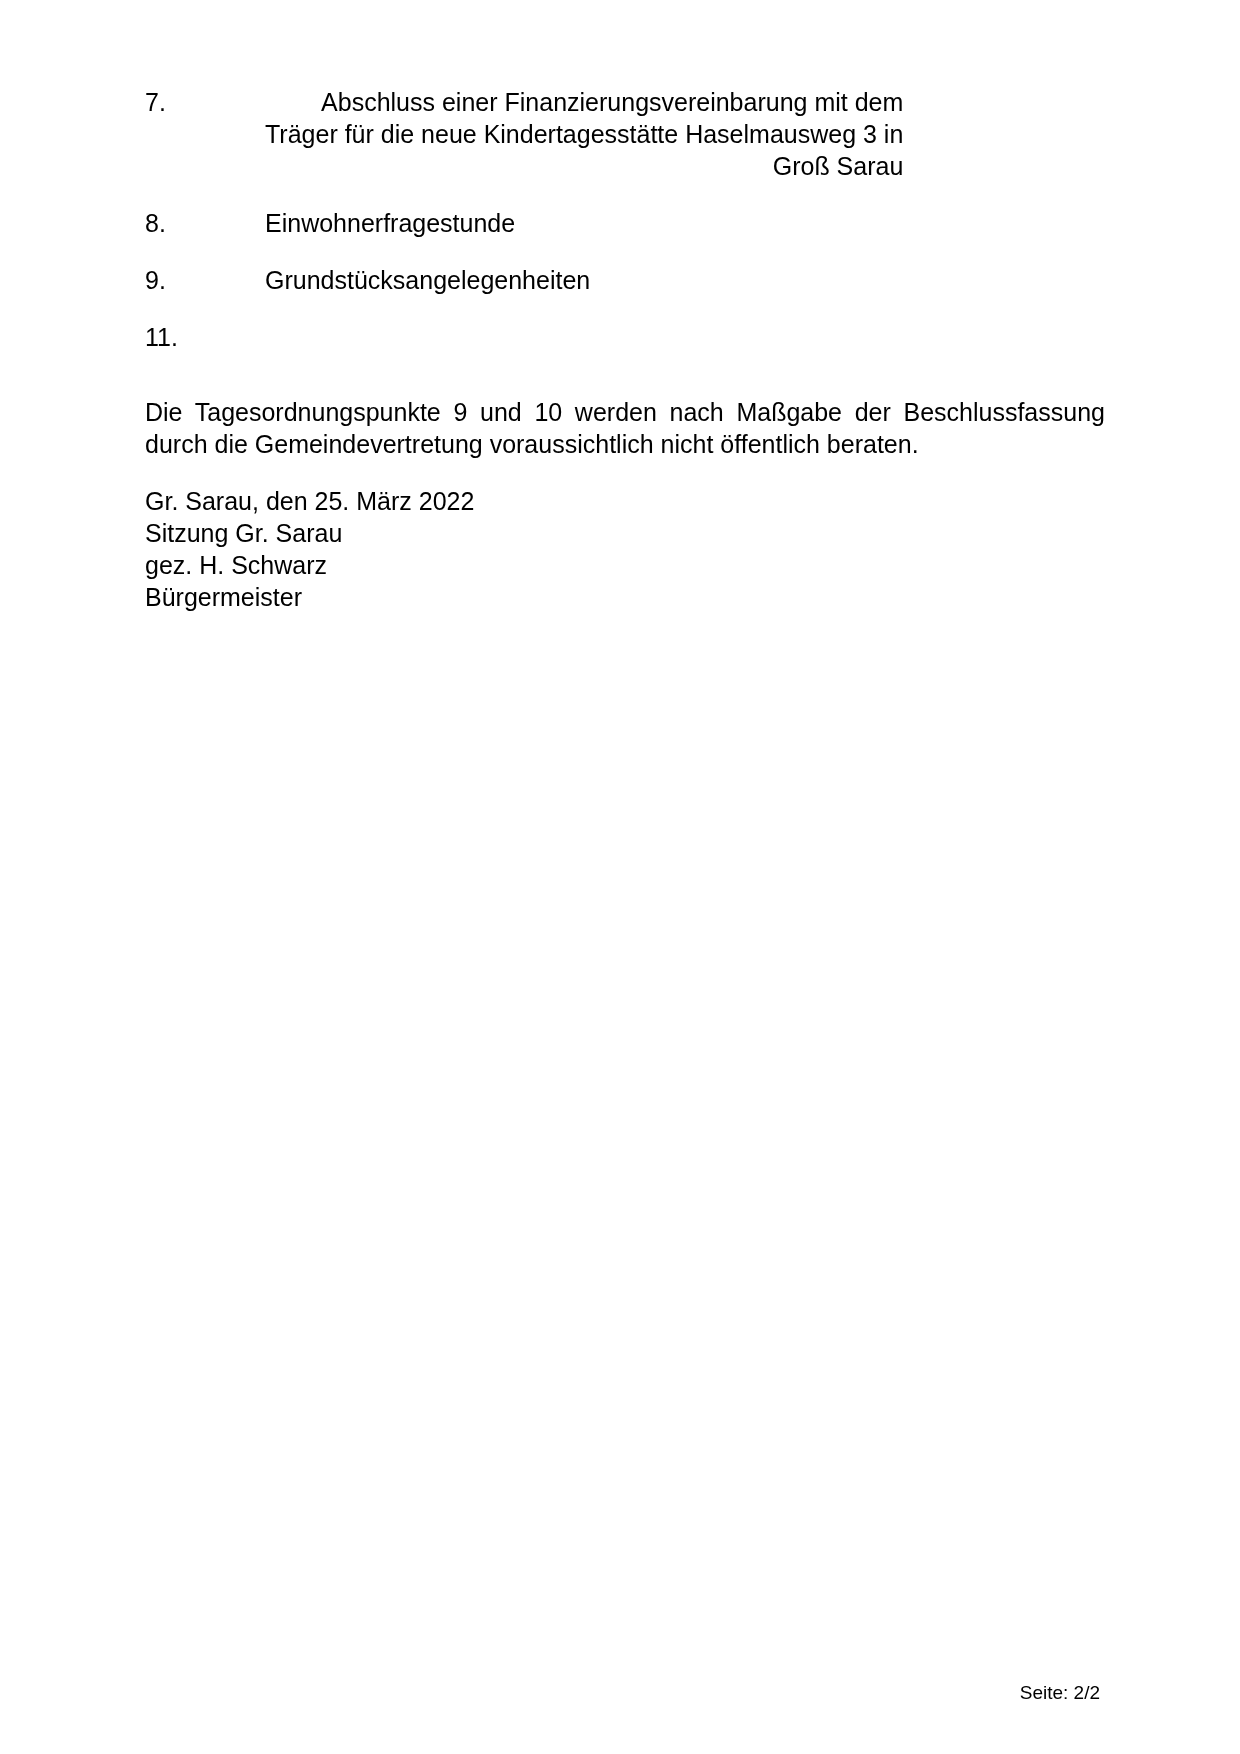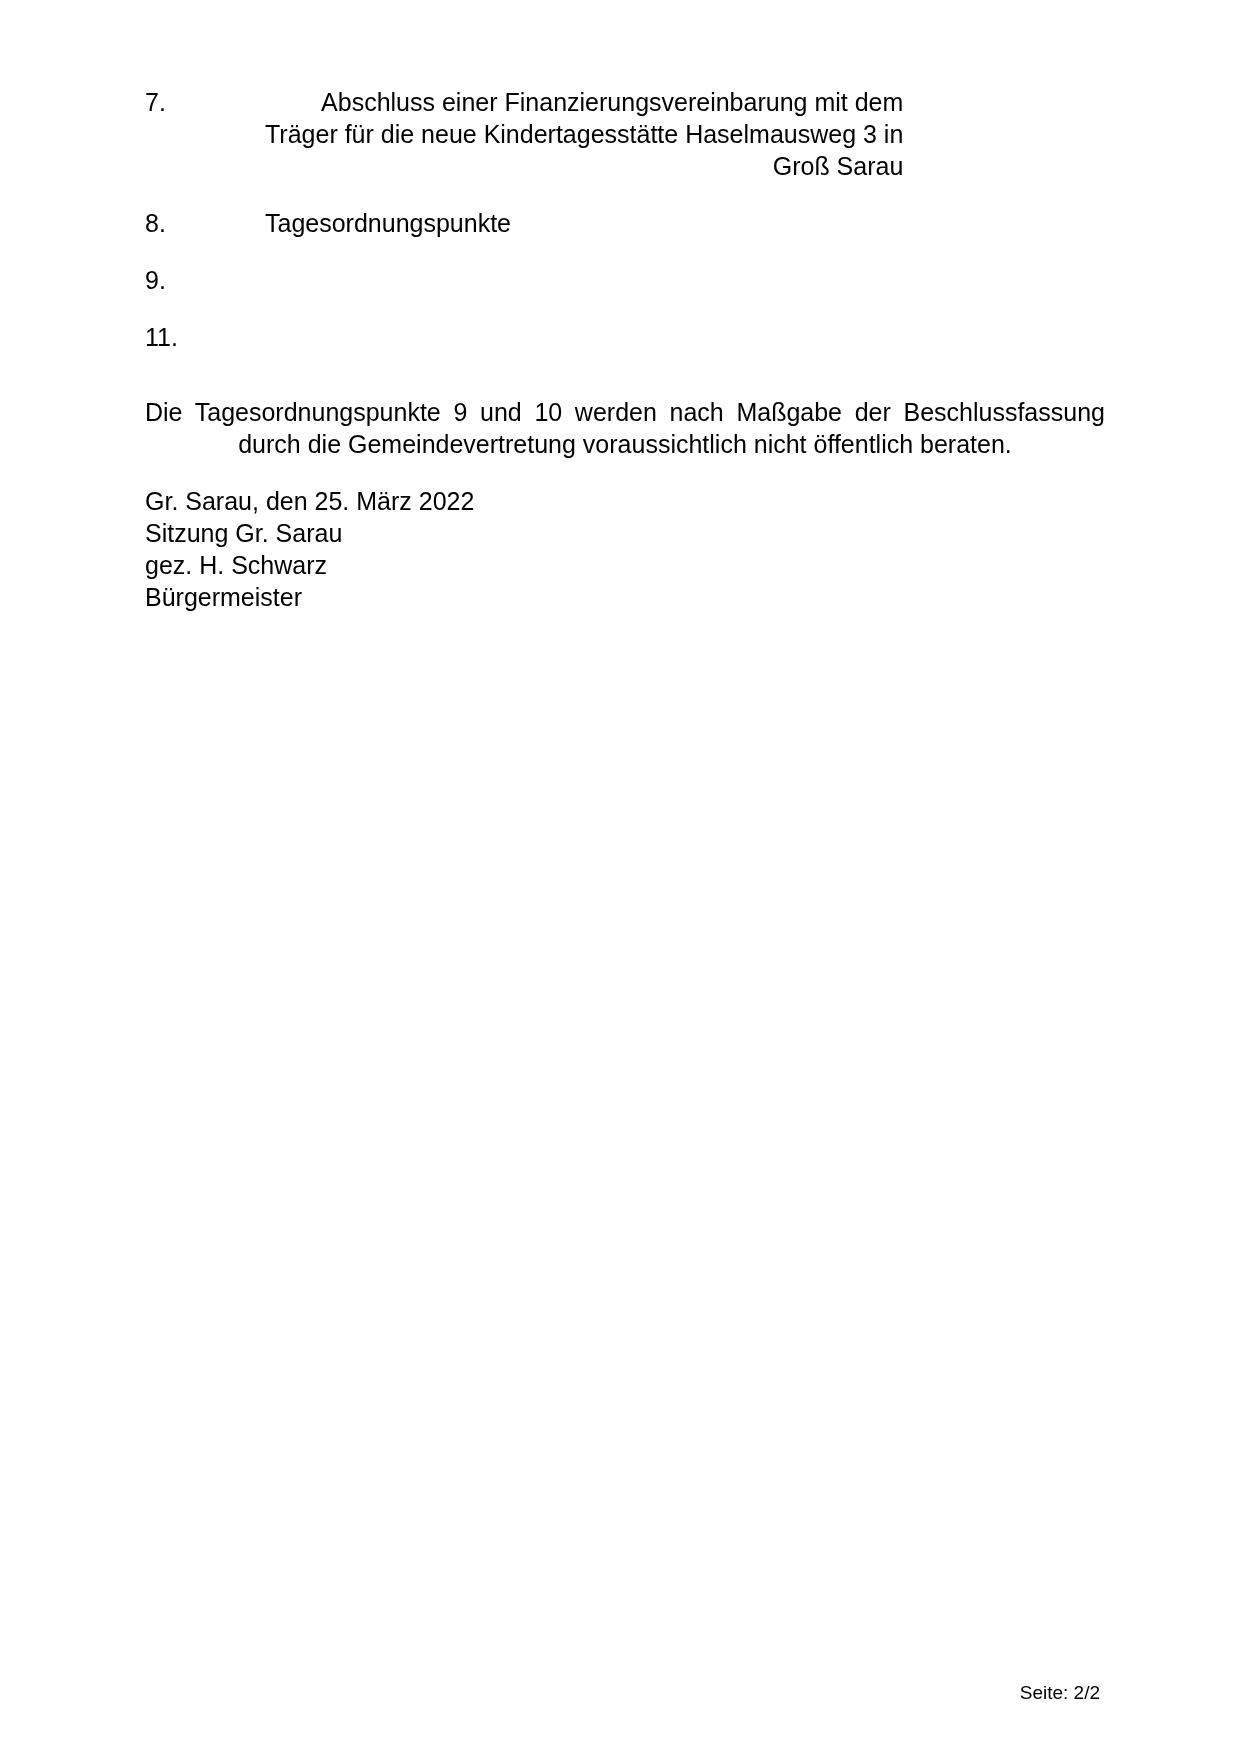--- a/index.html
+++ b/index.html
@@ -43,21 +43,21 @@
   }
   .note {
     margin-bottom: 25px;
   }
   .note-line1 {
     text-align: justify;
     text-align-last: justify;
     margin-top: 43px;
   }
   .note-line2 {
-    text-align: center;
+    text-align: left;
   }
   .signature {
     margin-bottom: 0;
   }
   .footer {
     position: absolute;
     right: 140px;
     top: 1681px;
     font-size: 19px;
     line-height: 23px;
@@ -72,25 +72,26 @@
 
     <div class="toc-item">
       <div class="toc-num">7.</div>
       <div class="toc-text">Abschluss einer Finanzierungsvereinbarung mit dem
 Träger für die neue Kindertagesstätte Haselmausweg 3 in
 Groß Sarau</div>
     </div>
 
     <div class="toc-item">
       <div class="toc-num">8.</div>
-      <div class="toc-text">Tagesordnungspunkte</div>
+      <div class="toc-text">Einwohnerfragestunde</div>
     </div>
 
     <div class="toc-item">
       <div class="toc-num">9.</div>
+      <div class="toc-text">Grundstücksangelegenheiten</div>
     </div>
 
 
     <div class="toc-item">
       <div class="toc-num">11.</div>
     </div>
 
 
     <div class="note">
       <div class="note-line1">Die Tagesordnungspunkte 9 und 10 werden nach Maßgabe der Beschlussfassung</div>

